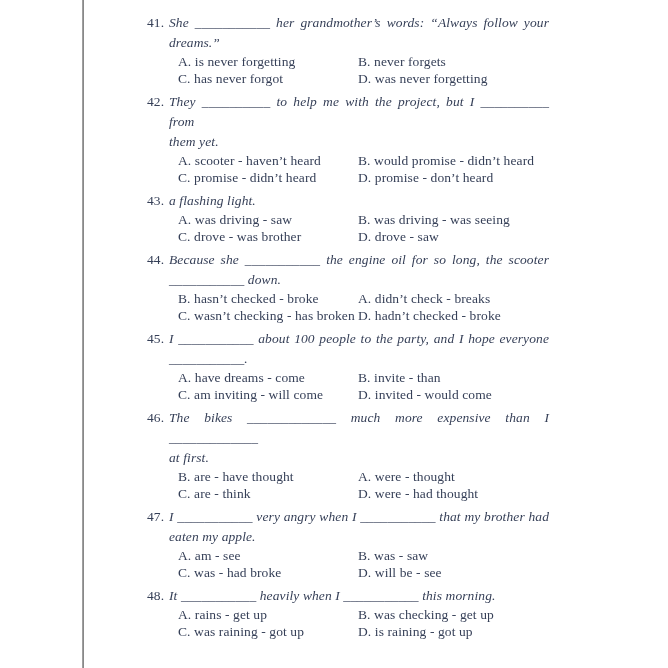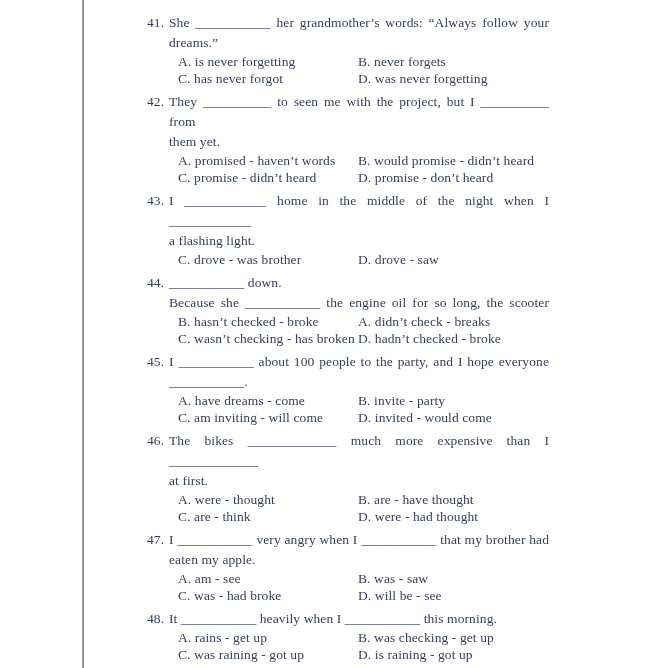--- a/index.html
+++ b/index.html
@@ -16,21 +16,21 @@
     width:2px; height:668px;
     background:linear-gradient(to right,#ababab,#7d7d7d);
   }
   .content {
     position:absolute; left:147px; top:13px; width:402px;
     font-size:13.5px; letter-spacing:0.1px;
   }
   .q { margin-bottom:5px; }
   .stem { display:grid; grid-template-columns:22px 1fr; }
   .qnum { line-height:20px; }
-  .sline { line-height:20px; white-space:nowrap; }
+  .sline { line-height:20px; white-space:nowrap;font-style:italic; }
   .sline.j {
     white-space:normal;
     text-align:justify;
     text-align-last:justify;
   }
   .opts { padding-left:31px; }
   .orow { display:grid; grid-template-columns:180px 1fr; }
   .opt { line-height:17px; white-space:nowrap; }
 </style>
 </head>
@@ -57,58 +57,61 @@
         <div class="opt">C. has never forgot</div>
         <div class="opt">D. was never forgetting</div>
       </div>
     </div>
   </div>
 
   <div class="q">
     <div class="stem">
       <span class="qnum">42.</span>
       <span>
-        <div class="sline j">They __________ to seen me with the project, but I __________ from</div>
+        <div class="sline j">They __________ to help me with the project, but I __________ from</div>
         <div class="sline">them yet.</div>
       </span>
     </div>
     <div class="opts">
       <div class="orow">
-        <div class="opt">A. promised - haven’t words</div>
+        <div class="opt">A. scooter - haven’t heard</div>
         <div class="opt">B. would promise - didn’t heard</div>
       </div>
       <div class="orow">
         <div class="opt">C. promise - didn’t heard</div>
         <div class="opt">D. promise - don’t heard</div>
       </div>
     </div>
   </div>
 
   <div class="q">
     <div class="stem">
       <span class="qnum">43.</span>
       <span>
-        <div class="sline j">I ____________ home in the middle of the night when I ____________</div>
         <div class="sline">a flashing light.</div>
       </span>
     </div>
     <div class="opts">
+      <div class="orow">
+        <div class="opt">A. was driving - saw</div>
+        <div class="opt">B. was driving - was seeing</div>
+      </div>
       <div class="orow">
         <div class="opt">C. drove - was brother</div>
         <div class="opt">D. drove - saw</div>
       </div>
     </div>
   </div>
 
   <div class="q">
     <div class="stem">
       <span class="qnum">44.</span>
       <span>
+        <div class="sline j">Because she ___________ the engine oil for so long, the scooter</div>
         <div class="sline">___________ down.</div>
-        <div class="sline j">Because she ___________ the engine oil for so long, the scooter</div>
       </span>
     </div>
     <div class="opts">
       <div class="orow">
         <div class="opt">B. hasn’t checked - broke</div>
         <div class="opt">A. didn’t check - breaks</div>
       </div>
       <div class="orow">
         <div class="opt">C. wasn’t checking - has broken</div>
         <div class="opt">D. hadn’t checked - broke</div>
@@ -120,41 +123,41 @@
     <div class="stem">
       <span class="qnum">45.</span>
       <span>
         <div class="sline j">I ___________ about 100 people to the party, and I hope everyone</div>
         <div class="sline">___________.</div>
       </span>
     </div>
     <div class="opts">
       <div class="orow">
         <div class="opt">A. have dreams - come</div>
-        <div class="opt">B. invite - party</div>
+        <div class="opt">B. invite - than</div>
       </div>
       <div class="orow">
         <div class="opt">C. am inviting - will come</div>
         <div class="opt">D. invited - would come</div>
       </div>
     </div>
   </div>
 
   <div class="q">
     <div class="stem">
       <span class="qnum">46.</span>
       <span>
         <div class="sline j">The bikes _____________ much more expensive than I _____________</div>
         <div class="sline">at first.</div>
       </span>
     </div>
     <div class="opts">
       <div class="orow">
+        <div class="opt">B. are - have thought</div>
         <div class="opt">A. were - thought</div>
-        <div class="opt">B. are - have thought</div>
       </div>
       <div class="orow">
         <div class="opt">C. are - think</div>
         <div class="opt">D. were - had thought</div>
       </div>
     </div>
   </div>
 
   <div class="q">
     <div class="stem">

